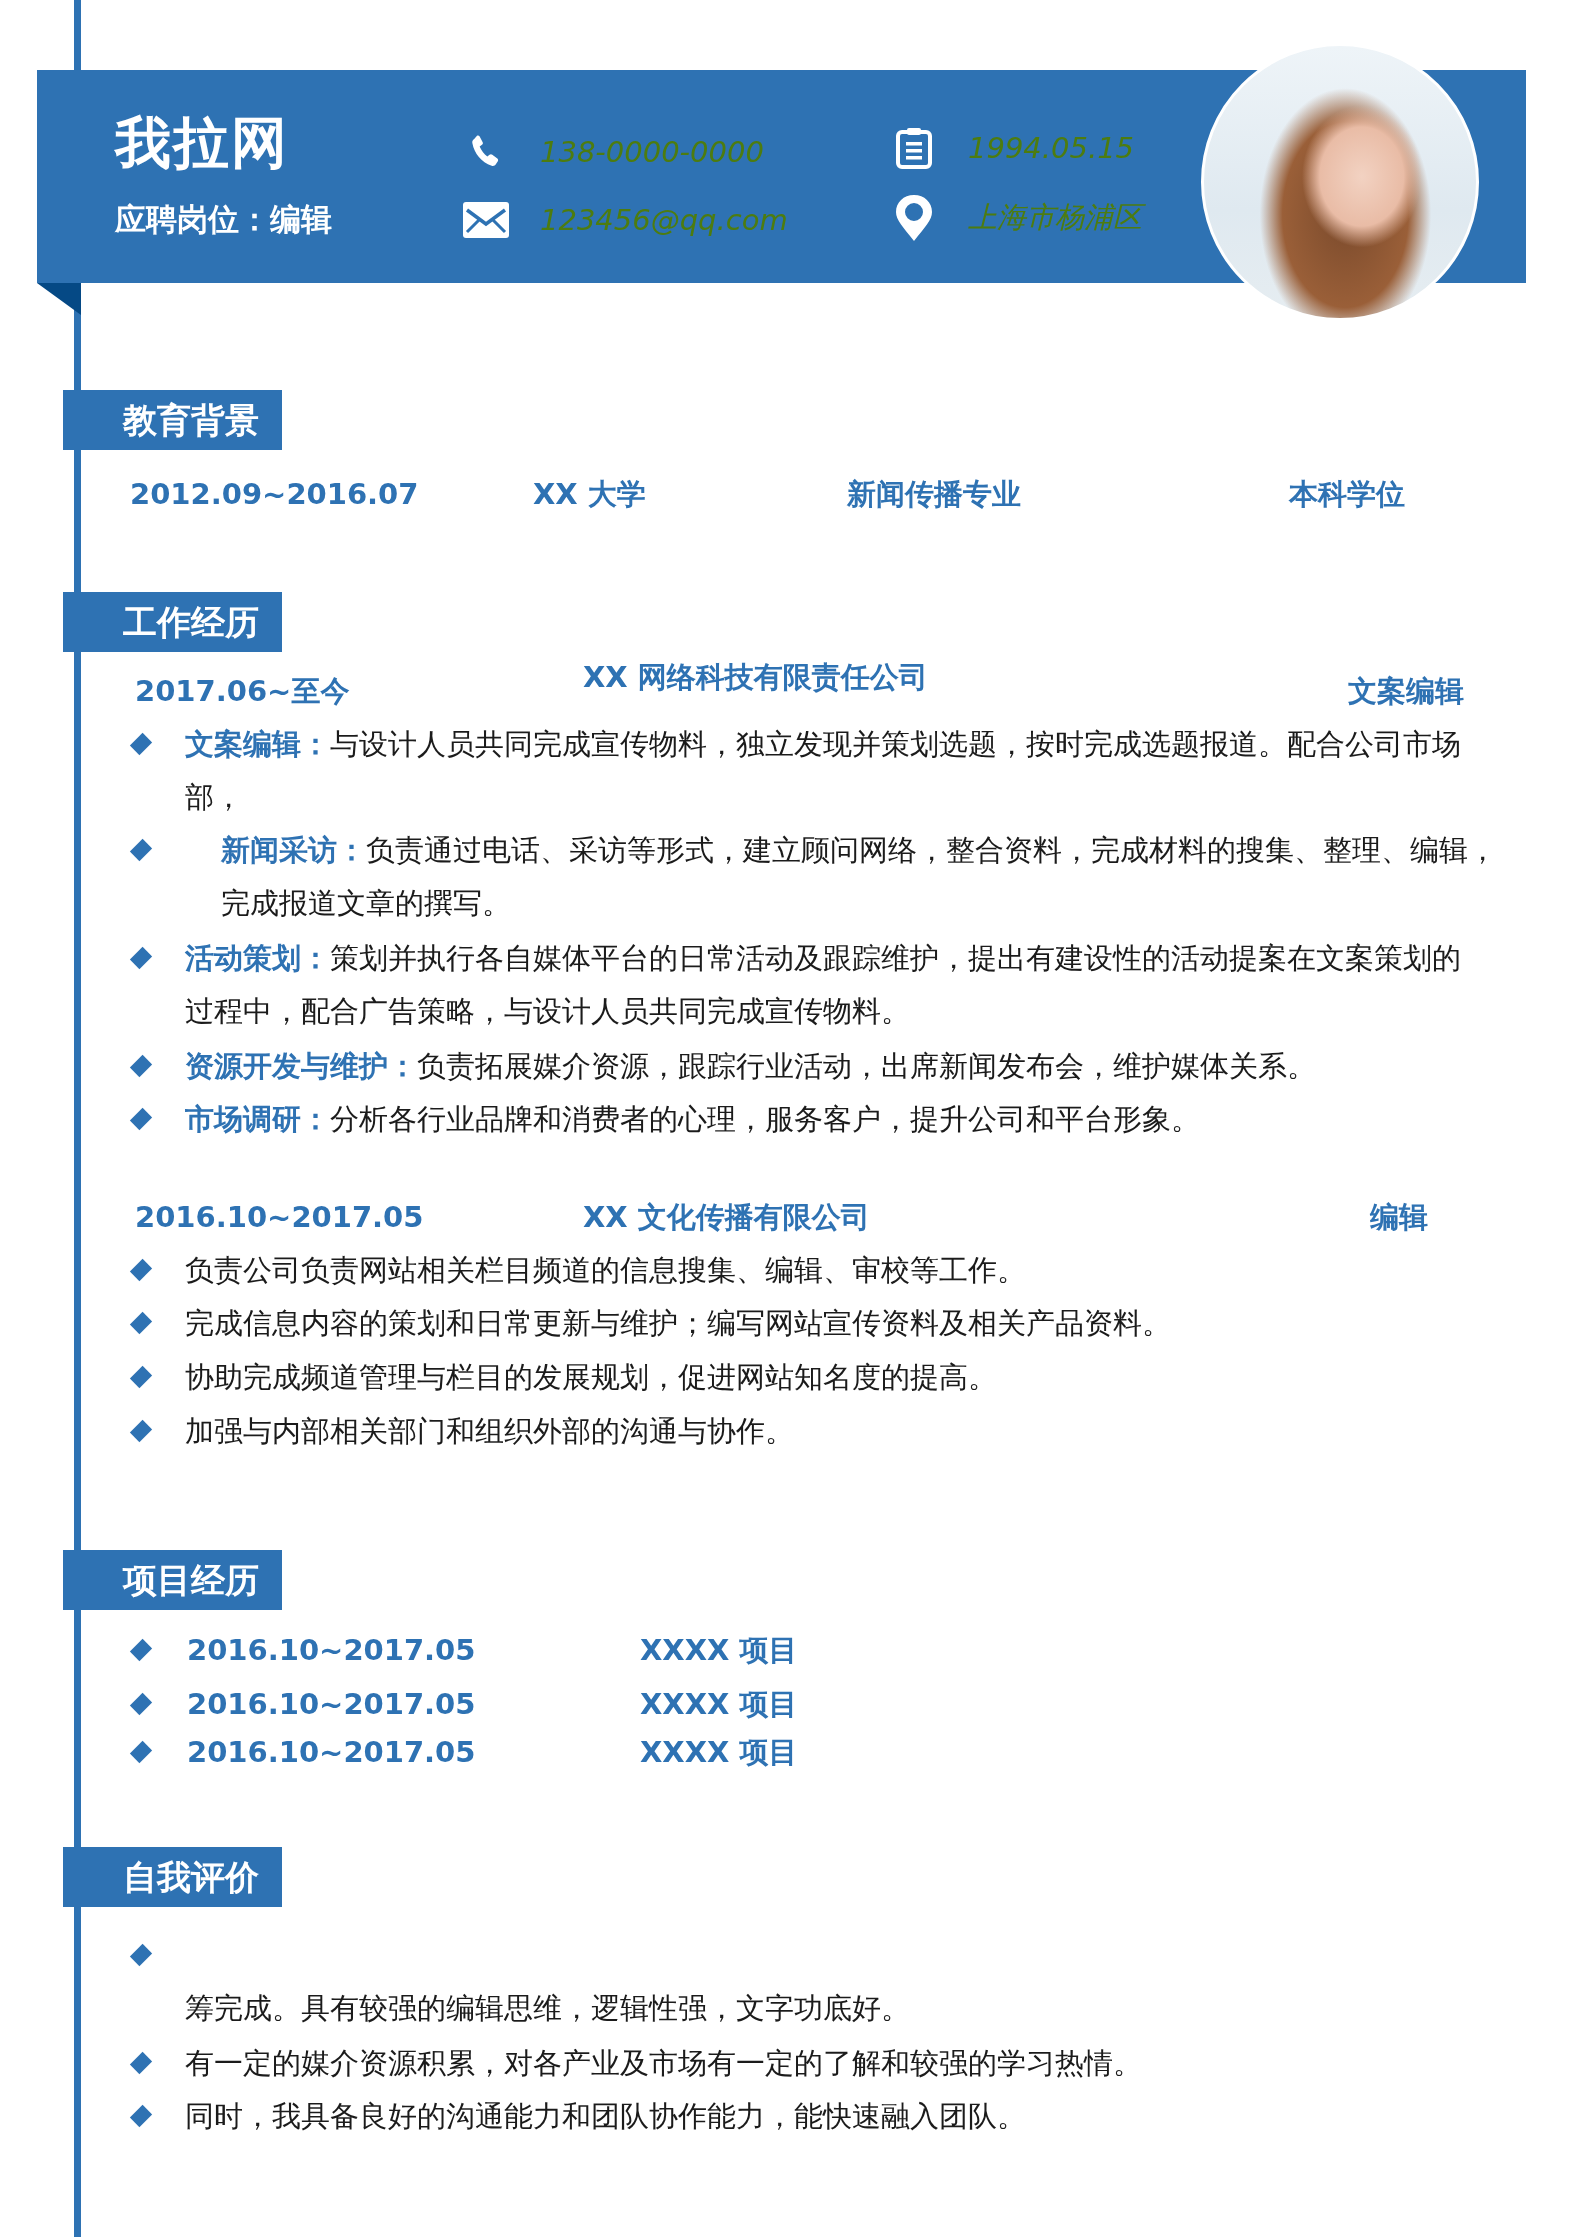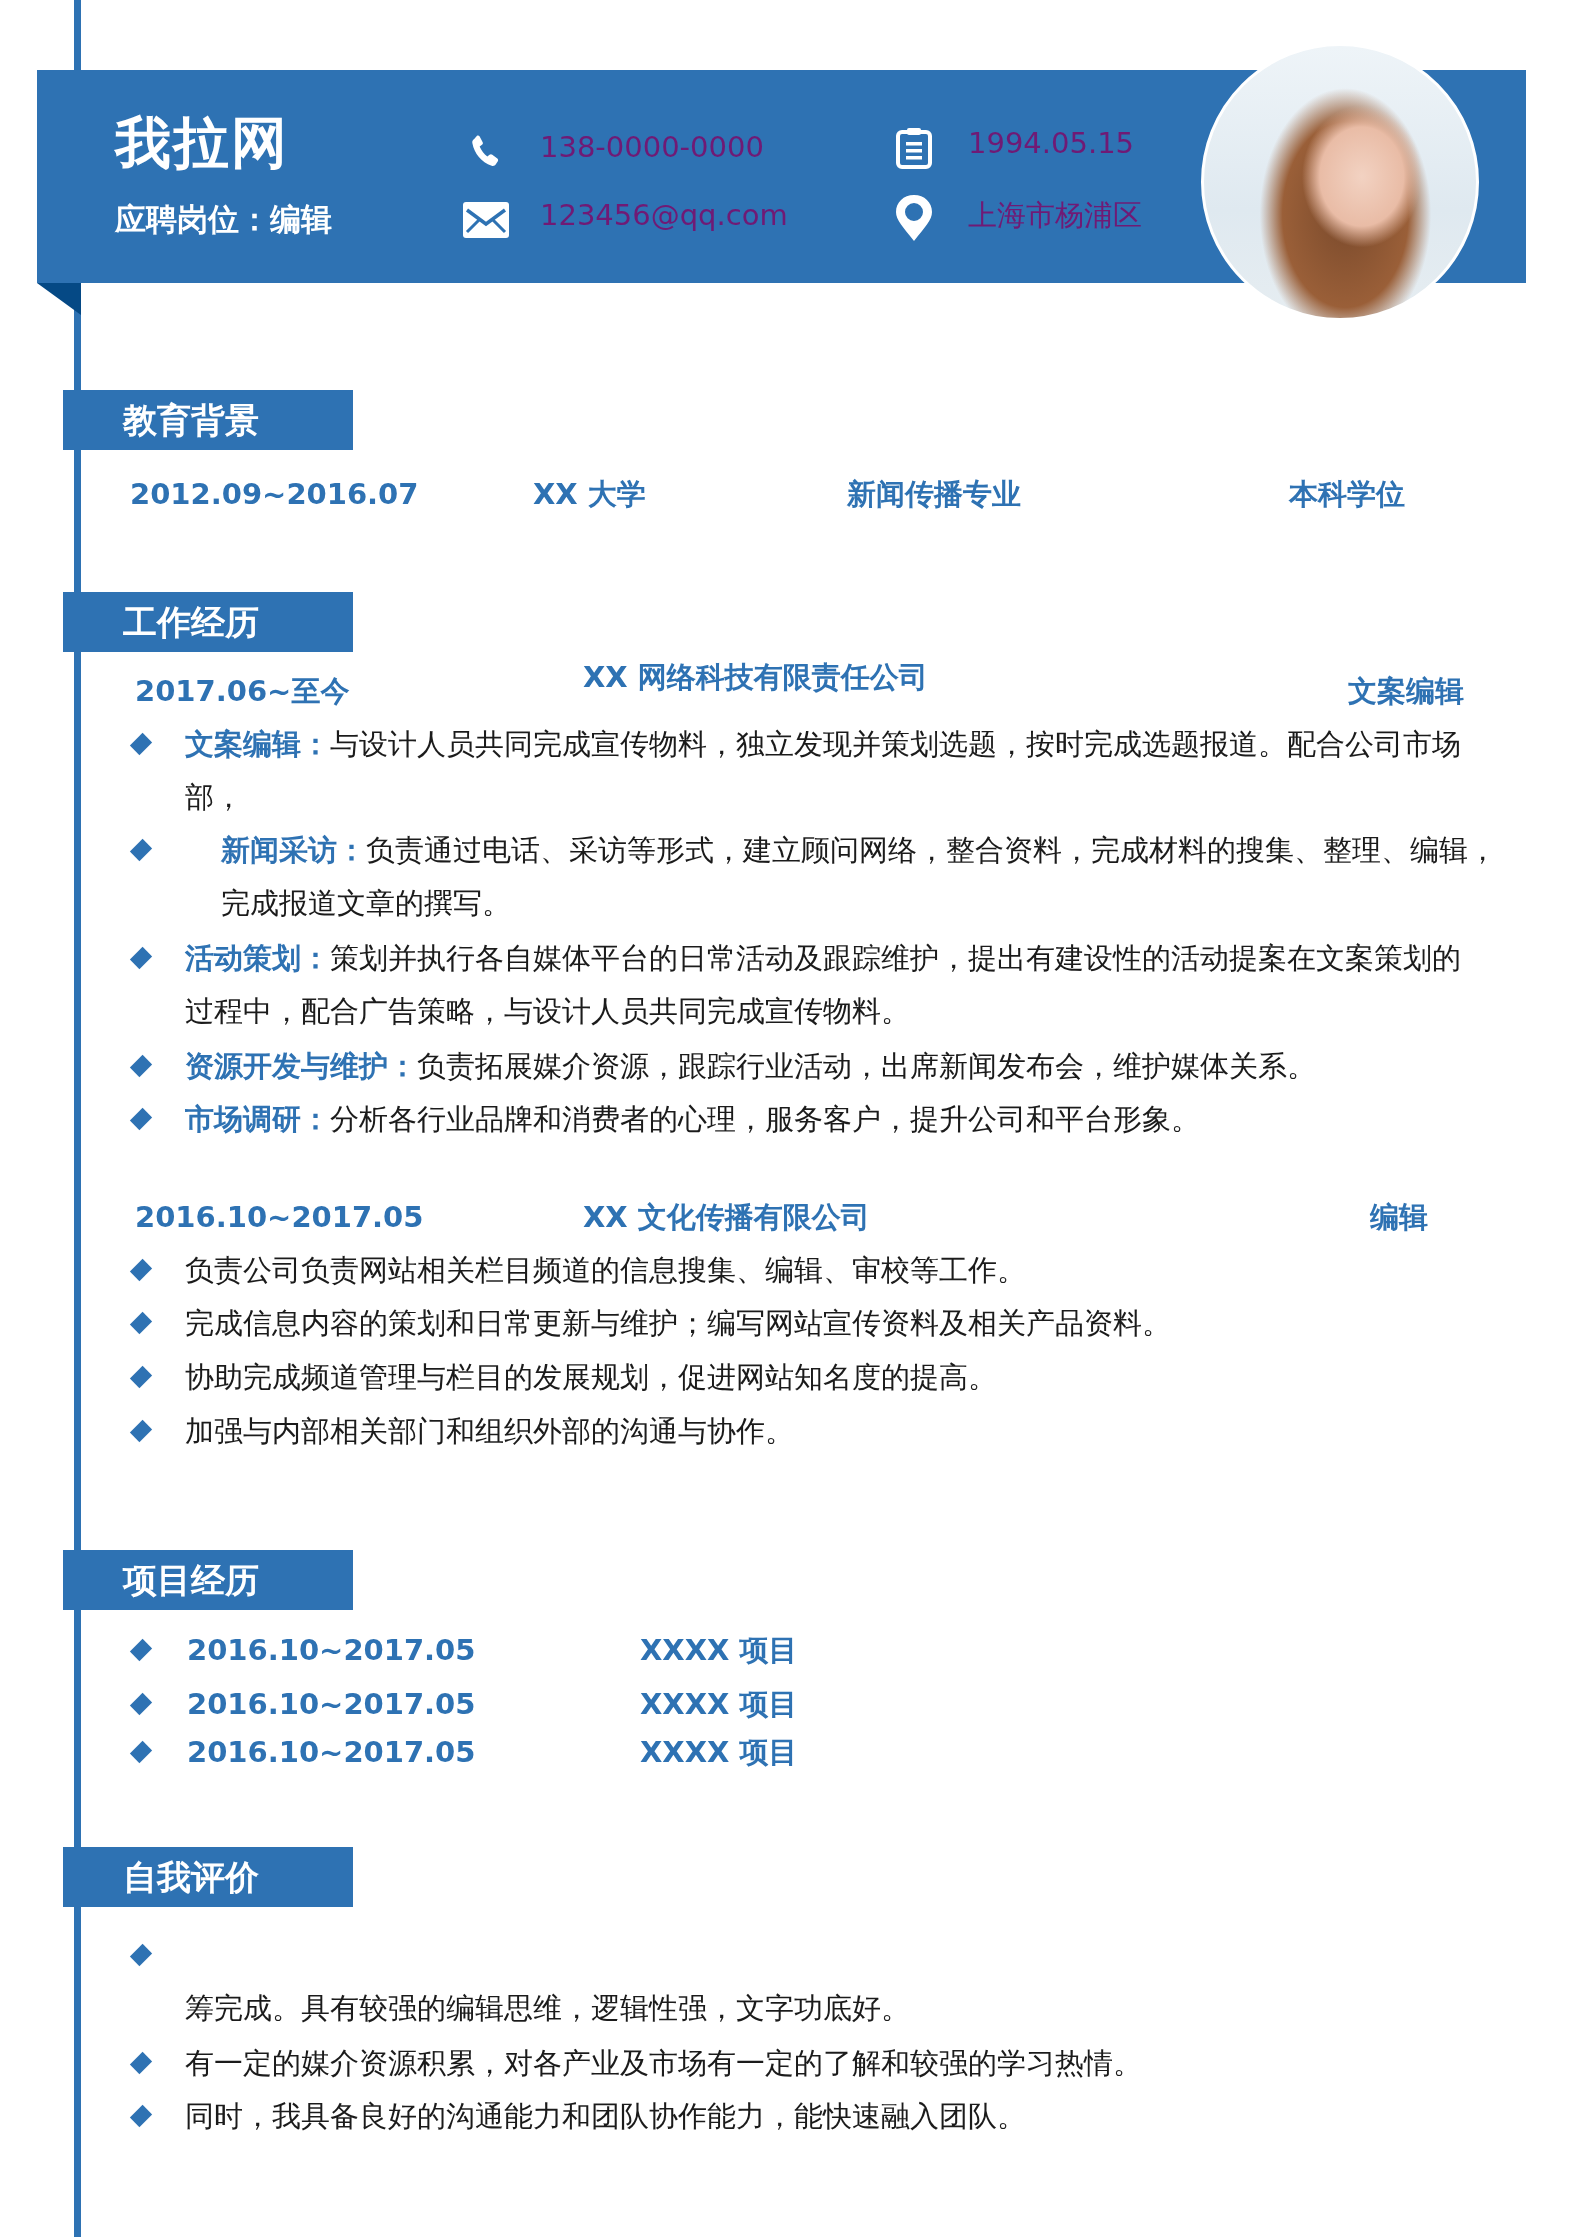--- a/index.html
+++ b/index.html
@@ -5,29 +5,29 @@
   html, body { margin:0; padding:0; background:#ffffff; }
   body { width:1580px; height:2237px; position:relative; overflow:hidden;
          font-family:"DejaVu Sans","Liberation Sans",sans-serif; color:#1b1b1b; }
   .abs { position:absolute; }
   .vline { left:74px; top:0; width:7px; height:2237px; background:#2E72B3; }
   .header-band { left:37px; top:70px; width:1489px; height:213px; background:#2E72B3; }
   .fold { left:37px; top:283px; width:0; height:0;
           border-top:32px solid #054985; border-left:44px solid transparent; }
   .name { left:115px; top:108px; font-size:56px; font-weight:bold; color:#fff; line-height:70px; letter-spacing:2px; }
   .jobtitle { left:115px; top:198px; font-size:31px; font-weight:bold; color:#fff; line-height:42px; }
-  .contact { display:flex; color:#701a75; font-size:29px; height:44px; }
+  .contact { display:flex; align-items:center; color:#4d7c0f; font-size:29px; height:44px;font-style:italic; }
   .contact .ico { width:48px; height:44px; display:flex; align-items:center; justify-content:center; margin-right:30px; }
   .photo { left:1201px; top:43px; width:272px; height:272px; border-radius:50%;
            border:3px solid #ffffff; overflow:hidden;
            background:
              radial-gradient(ellipse 22% 26% at 58% 48%, #f2d2c2 0%, #e9bca6 70%, rgba(233,188,166,0) 100%),
              radial-gradient(ellipse 42% 62% at 52% 62%, #7a4a2c 0%, #9a5f38 55%, rgba(154,95,56,0) 75%),
              linear-gradient(180deg, #eef4f8 0%, #dfe9f0 60%, #e6edf1 100%); }
-  .tag { left:63px; width:290px; height:60px; background:#2E72B3; color:#fff;
+  .tag { left:63px; width:219px; height:60px; background:#2E72B3; color:#fff;
          font-size:34px; font-weight:bold; line-height:60px; box-sizing:border-box; padding-left:60px; }
   .blue-b { color:#2E72B3; font-weight:bold; }
   .row { font-size:29px; line-height:44px; white-space:nowrap; }
   .bullet { left:132px; width:18px; height:18px; background:#2E72B3; transform:rotate(45deg) scale(0.75,1); }
   .btext { left:185px; font-size:29px; line-height:53px; width:1310px; }
 </style>
 </head>
 <body>
 
 <div class="abs vline"></div>

